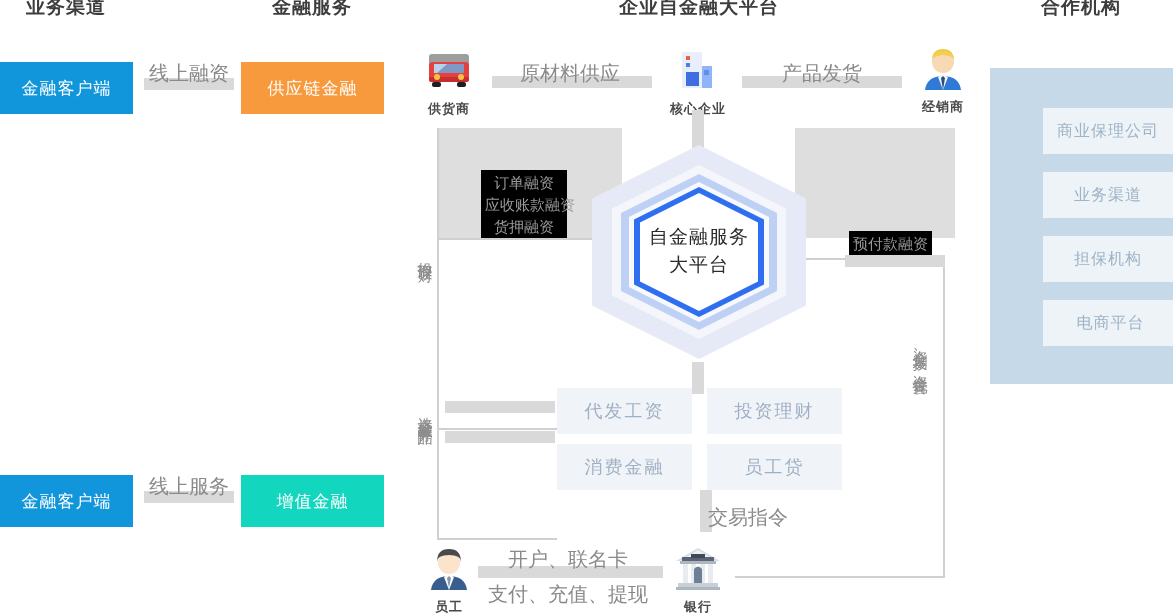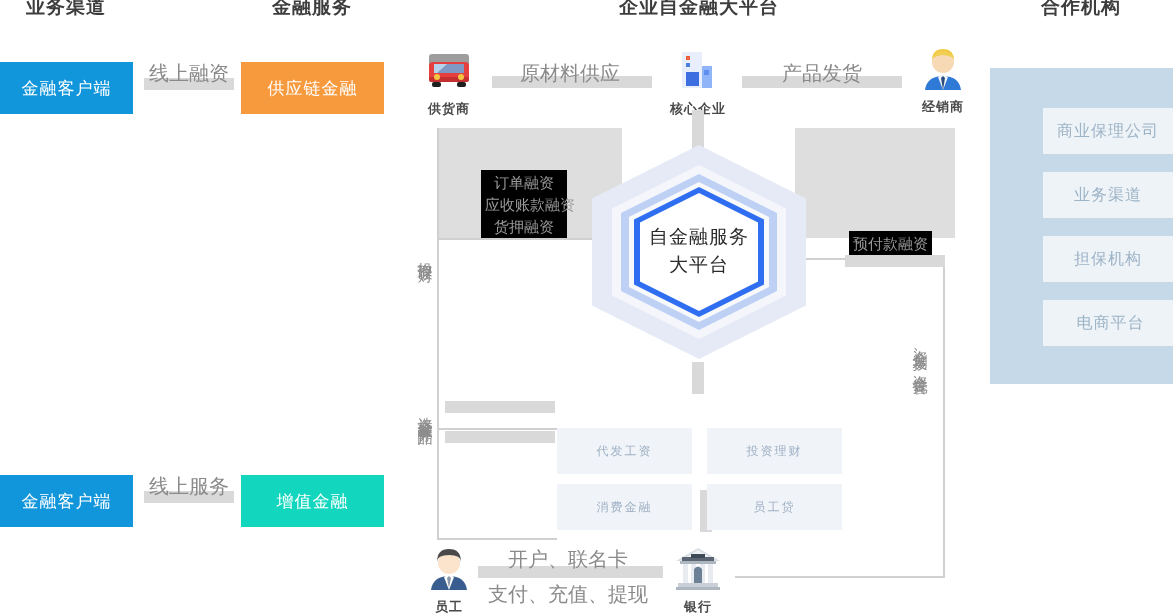--- a/index.html
+++ b/index.html
@@ -134,24 +134,23 @@
   }
 
   
   .svc{
     position:absolute;
     display:flex;
     align-items:center;
     justify-content:center;
     background:#f0f4f9;
     color:#9fb0c4;
-    font-size:12px;
+    font-size:18px;
     letter-spacing:2px;
     white-space:nowrap;
-    margin-top:40px;
   }
 
   
   .partner-panel{
     position:absolute;
     background:#c5d9e8;
   }
   .partner-card{
     position:absolute;
     display:flex;

